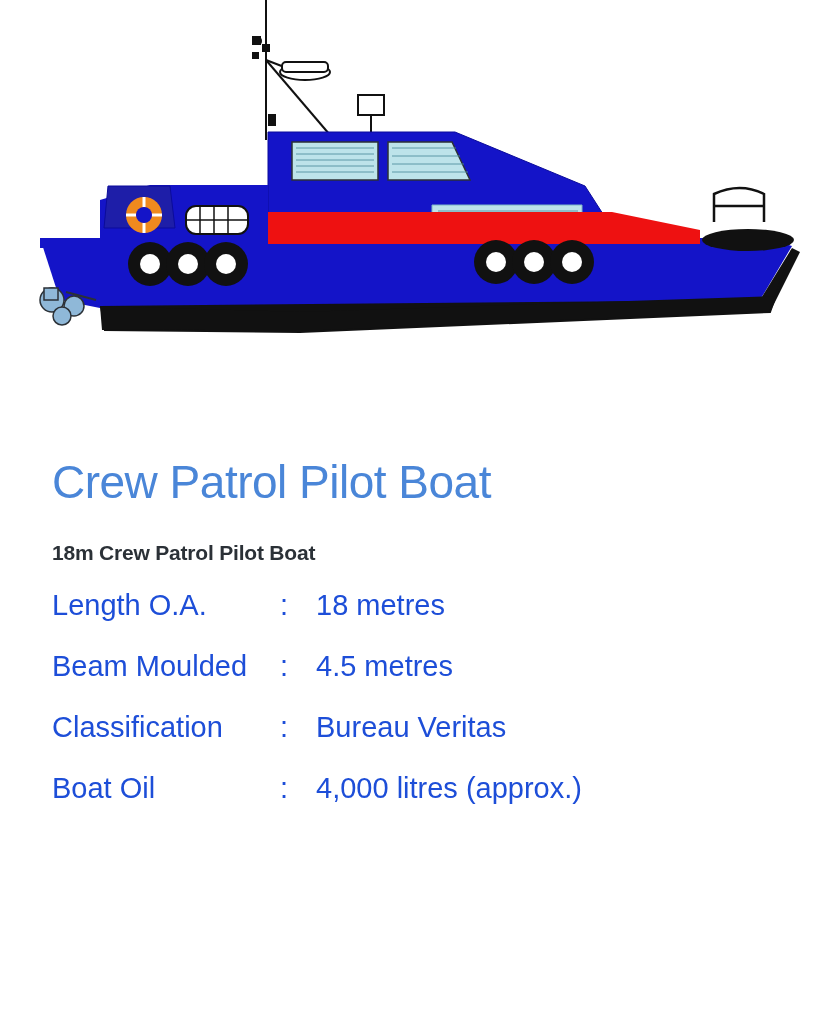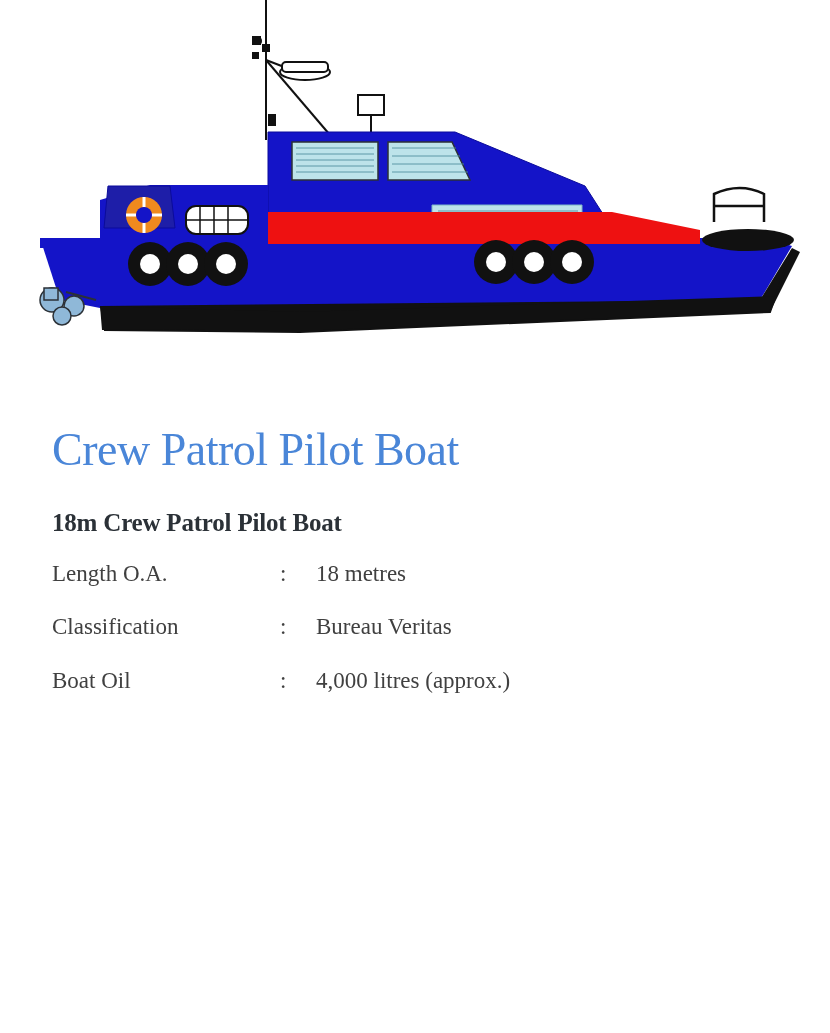--- a/index.html
+++ b/index.html
@@ -31,44 +31,43 @@
     height: 420px;
   }
   .illustration svg {
     display: block;
   }
 
   
   .content {
     position: absolute;
     left: 52px;
-    top: 424px;
+    top: 456px;
     width: 760px;
-    font-family: Liberation Serif, serif;
   }
   .title {
     font-size: 46px;
     font-weight: 400;
     color: #4a86d8;
     letter-spacing: -0.5px;
     line-height: 1.15;
     margin: 0 0 32px 0;
     white-space: nowrap;
   }
   .subtitle {
-    font-size: 25px;
+    font-size: 21px;
     font-weight: bold;
     color: #2b3137;
     margin: 0 0 22px 0;
     letter-spacing: -0.2px;
   }
   table.specs {
     border-collapse: collapse;
-    font-size: 23px;
-    color: #404040;
+    font-size: 29px;
+    color: #1d4ed8;
   }
   table.specs td {
     padding: 0 0 24px 0;
     vertical-align: top;
     line-height: 1.28;
     font-weight: 400;
   }
   td.spec-label {
     width: 228px;
     white-space: nowrap;
@@ -228,20 +227,25 @@
     <h2 class="subtitle">18m Crew Patrol Pilot Boat</h2>
 
     <table class="specs">
       <tbody>
         <tr>
           <td class="spec-label">Length O.A.</td>
           <td class="spec-colon">:</td>
           <td class="spec-value">18 metres</td>
         </tr>
         <tr>
+          <td class="spec-label">Beam Moulded</td>
+          <td class="spec-colon">:</td>
+          <td class="spec-value">4.5 metres</td>
+        </tr>
+        <tr>
           <td class="spec-label">Classification</td>
           <td class="spec-colon">:</td>
           <td class="spec-value">Bureau Veritas</td>
         </tr>
         <tr>
           <td class="spec-label">Boat Oil</td>
           <td class="spec-colon">:</td>
           <td class="spec-value">4,000 litres (approx.)</td>
         </tr>
       </tbody>

